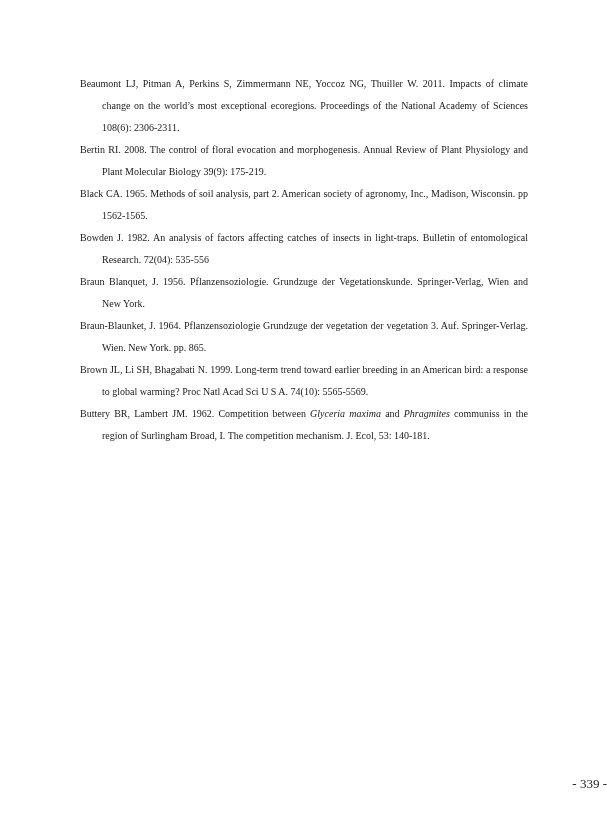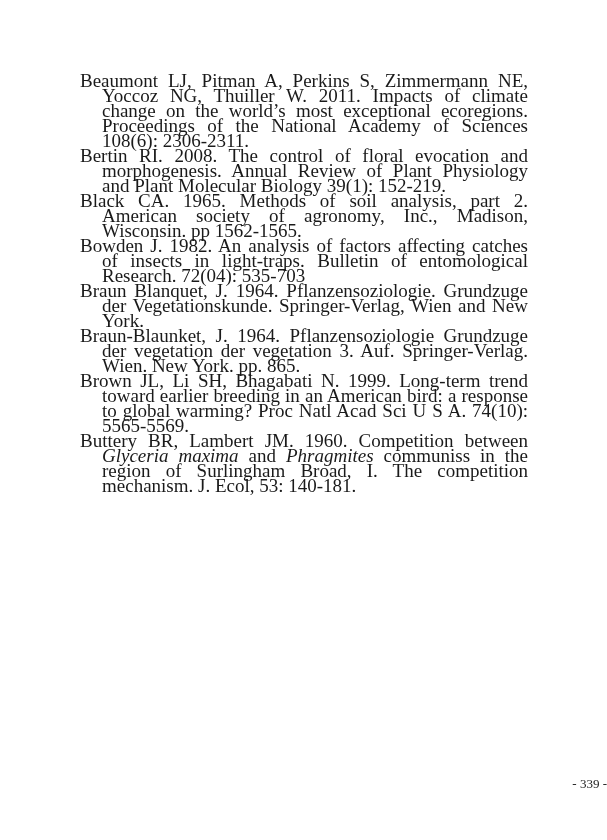--- a/index.html
+++ b/index.html
@@ -1,40 +1,40 @@
 <!DOCTYPE html>
 <html><head>
 <meta charset="utf-8">
 <style>
   html, body { margin: 0; padding: 0; background: #ffffff; }
   body { width: 607px; height: 840px; position: relative; overflow: hidden; }
   .page {
     position: absolute; left: 80px; top: 73px; width: 448px;
     font-family: "Liberation Serif", "DejaVu Serif", serif;
-    font-size: 19px; line-height: 15px; color: #1a1a1a;
+    font-size: 10px; line-height: 22px; color: #1a1a1a;
   }
   .ref {
     margin: 0; padding-left: 22px; text-indent: -22px;
     text-align: justify;
   }
   .ref i { font-style: italic; }
   .page-number {
     position: absolute; left: 0; width: 607px; top: 776px;
     text-align: right;
     font-family: "Liberation Serif", "DejaVu Serif", serif;
     font-size: 13px; color: #1a1a1a;
   }
 </style>
 </head>
 <body>
 
 <div class="page">
   <p class="ref">Beaumont LJ, Pitman A, Perkins S, Zimmermann NE, Yoccoz NG, Thuiller W. 2011. Impacts of climate change on the world’s most exceptional ecoregions. Proceedings of the National Academy of Sciences 108(6): 2306-2311.</p>
-  <p class="ref">Bertin RI. 2008. The control of floral evocation and morphogenesis. Annual Review of Plant Physiology and Plant Molecular Biology 39(1): 152-219.</p>
+  <p class="ref">Bertin RI. 2008. The control of floral evocation and morphogenesis. Annual Review of Plant Physiology and Plant Molecular Biology 39(9): 175-219.</p>
   <p class="ref">Black CA. 1965. Methods of soil analysis, part 2. American society of agronomy, Inc., Madison, Wisconsin. pp 1562-1565.</p>
-  <p class="ref">Bowden J. 1982. An analysis of factors affecting catches of insects in light-traps. Bulletin of entomological Research. 72(04): 535-703</p>
-  <p class="ref">Braun Blanquet, J. 1964. Pflanzensoziologie. Grundzuge der Vegetationskunde. Springer-Verlag, Wien and New York.</p>
+  <p class="ref">Bowden J. 1982. An analysis of factors affecting catches of insects in light-traps. Bulletin of entomological Research. 72(04): 535-556</p>
+  <p class="ref">Braun Blanquet, J. 1956. Pflanzensoziologie. Grundzuge der Vegetationskunde. Springer-Verlag, Wien and New York.</p>
   <p class="ref">Braun-Blaunket, J. 1964. Pflanzensoziologie Grundzuge der vegetation der vegetation 3. Auf. Springer-Verlag. Wien. New York. pp. 865.</p>
   <p class="ref">Brown JL, Li SH, Bhagabati N. 1999. Long-term trend toward earlier breeding in an American bird: a response to global warming? Proc Natl Acad Sci U S A. 74(10): 5565-5569.</p>
-  <p class="ref"><span>Buttery BR, Lambert JM. 1960. Competition between </span><i>Glyceria maxima</i><span> and </span><i>Phragmites</i><span> communiss in the region of Surlingham Broad, I. The competition mechanism. J. Ecol, 53: 140-181.</span></p>
+  <p class="ref"><span>Buttery BR, Lambert JM. 1962. Competition between </span><i>Glyceria maxima</i><span> and </span><i>Phragmites</i><span> communiss in the region of Surlingham Broad, I. The competition mechanism. J. Ecol, 53: 140-181.</span></p>
 </div>
 
 <div class="page-number">- 339 -</div>
 
 </body></html>

